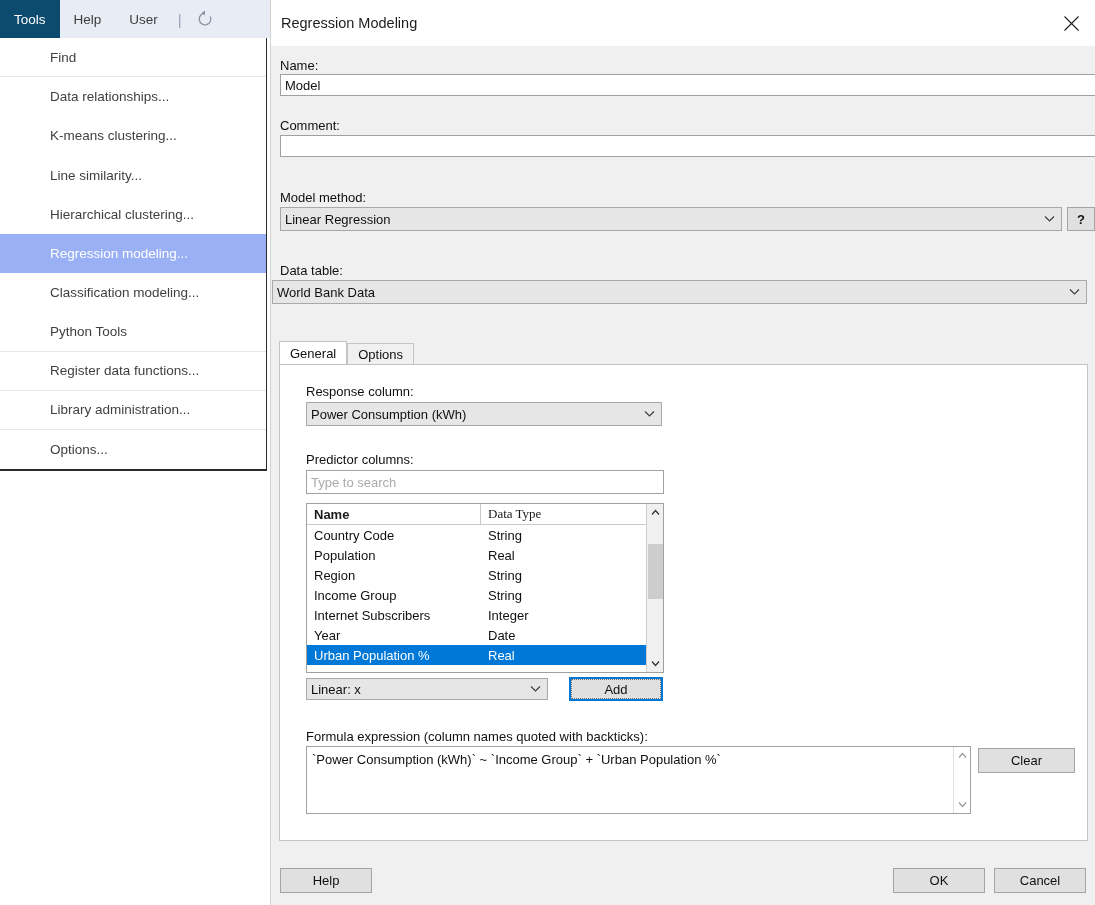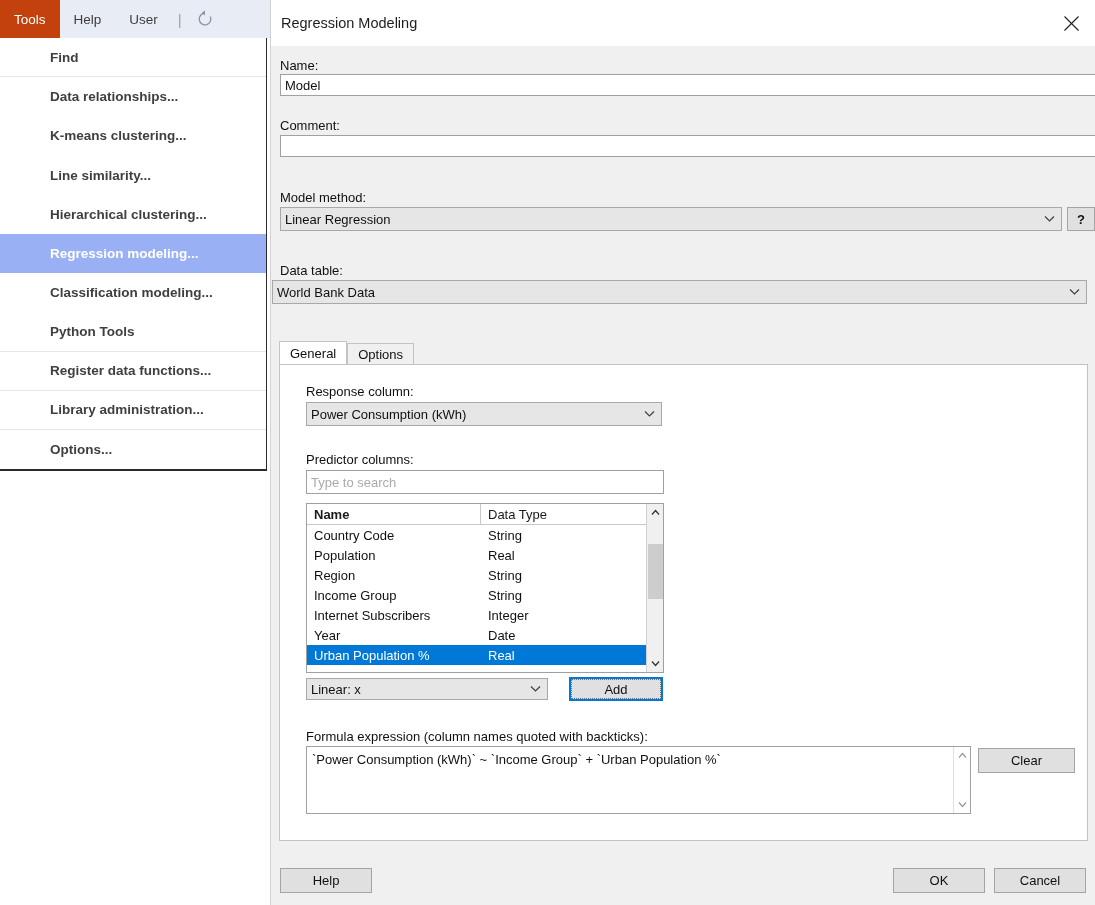--- a/index.html
+++ b/index.html
@@ -36,21 +36,21 @@
   .menubar-item {
     display: flex;
     align-items: center;
     padding: 0 14px;
     font-size: 13.5px;
     color: #3c3c3c;
     cursor: default;
     white-space: nowrap;
   }
   .menubar-item.active {
-    background: #c2410c;
+    background: #0c4a6e;
     color: #ffffff;
   }
   .menubar-sep {
     display: flex;
     align-items: center;
     color: #9aa3b5;
     padding: 0 6px;
     font-size: 15px;
   }
   .menubar-icon {
@@ -63,21 +63,20 @@
 
   #menu-popup {
     position: absolute;
     left: 0; top: 38px;
     width: 267px;
     background: #ffffff;
     border-right: 1px solid #2b2b2b;
     border-bottom: 2px solid #2b2b2b;
     box-sizing: border-box;
     padding: 0;
-    font-weight: bold;
   }
   .menu-entry {
     height: 39.2px;
     display: flex;
     align-items: center;
     padding-left: 50px;
     font-size: 13.5px;
     color: #3f3f3f;
     box-sizing: border-box;
     cursor: default;
@@ -262,20 +261,21 @@
     padding-left: 7px;
     font-size: 13px;
     font-weight: bold;
   }
   .pcol-type {
     flex: 1;
     display: flex;
     align-items: center;
     padding-left: 7px;
     font-size: 13px;
+    font-family: Liberation Serif, serif;
   }
   .prow {
     display: flex;
     height: 20px;
     align-items: center;
     font-size: 13px;
     color: #101010;
     cursor: default;
   }
   .prow.selected {

